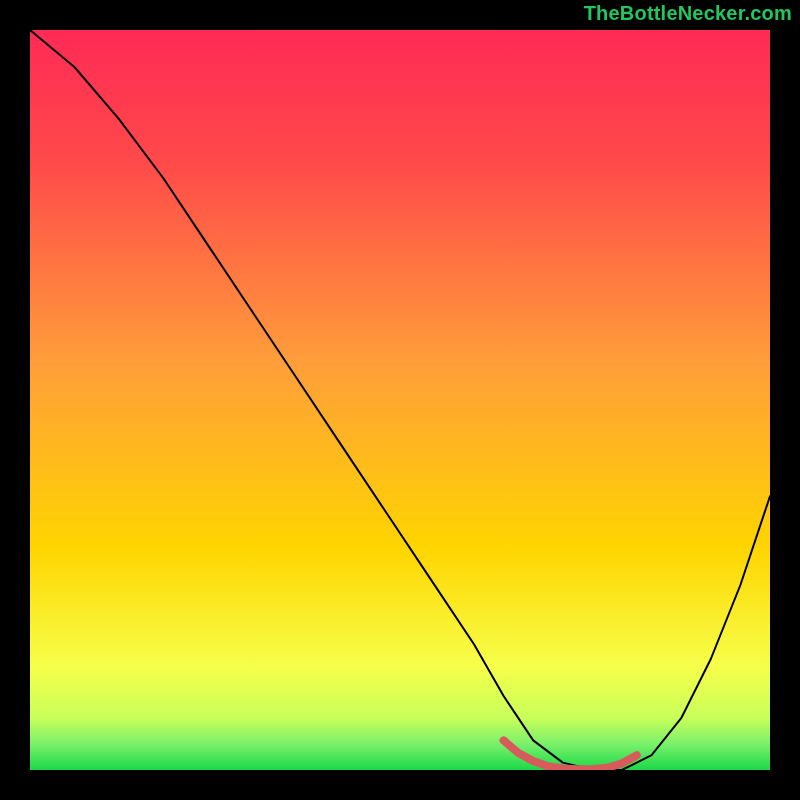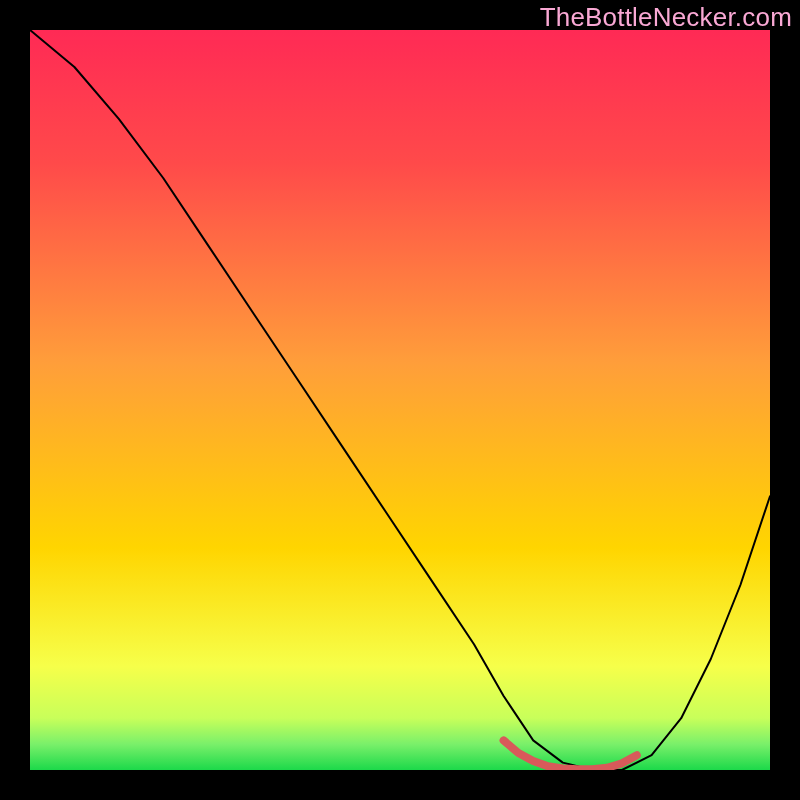--- a/index.html
+++ b/index.html
@@ -23,23 +23,23 @@
     position: absolute;
     left: 0;
     top: 0;
     width: 740px;
     height: 740px;
   }
   .watermark {
     position: absolute;
     top: 2px;
     right: 8px;
-    color: #f9a8d4;
-    font-size: 26px;
-    font-weight: 400;
+    color: #22c55e;
+    font-size: 20px;
+    font-weight: 700;
     letter-spacing: 0.2px;
     user-select: none;
   }
   svg { display: block; }
 </style>
 </head>
 <body>
 
 <div class="frame">
   <svg class="plot" viewBox="0 0 740 740">

